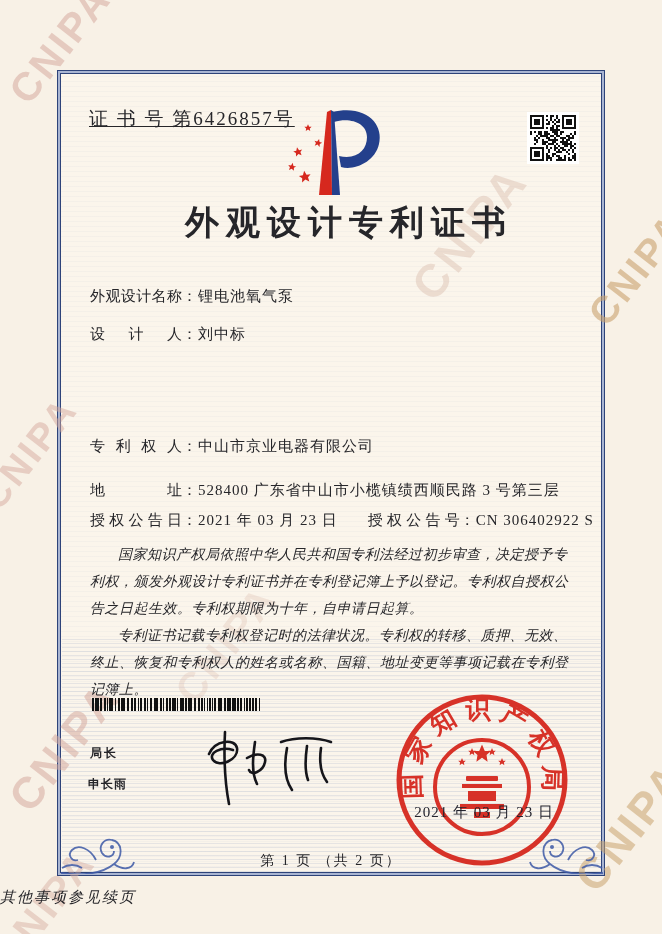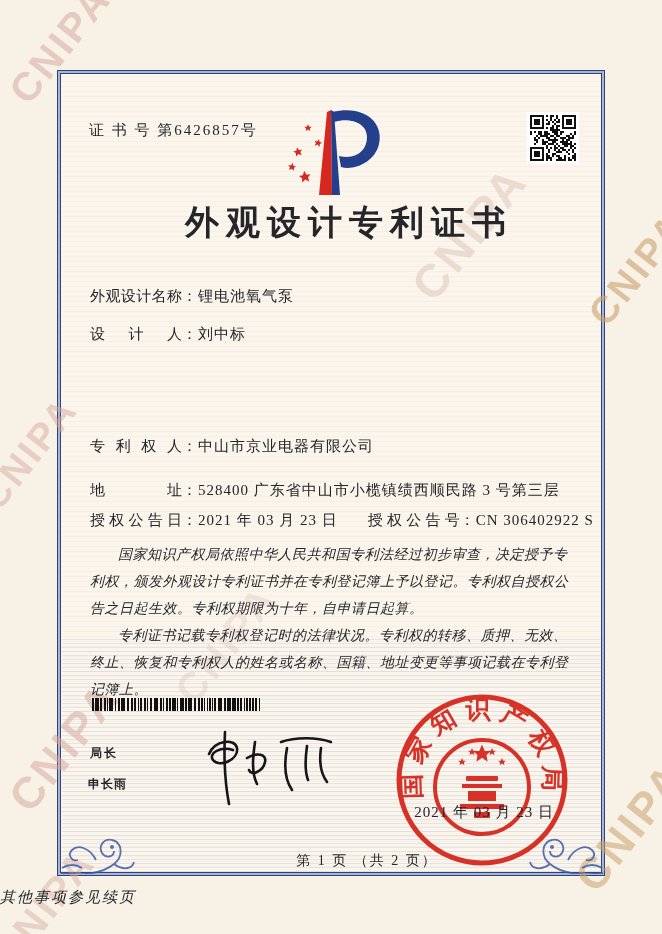--- a/index.html
+++ b/index.html
@@ -33,21 +33,21 @@
     width:100%;height:100%;box-sizing:border-box;
     border:1px solid #2e4379;background:#fbf5eb;
     background-image:repeating-linear-gradient(0deg,rgba(120,140,180,.05) 0 1px,transparent 1px 5px);
   }
   .guilloche{
     position:absolute;left:62px;top:636px;width:540px;height:236px;z-index:1;
     background-image:repeating-linear-gradient(0deg,rgba(100,125,175,.14) 0 1px,transparent 1px 4px);
     pointer-events:none;
   }
   
-  .cert-no{position:absolute;left:89px;top:121px;font-size:15px;letter-spacing:2px;z-index:3;}
+  .cert-no{position:absolute;left:89px;top:106px;font-size:19px;letter-spacing:2px;z-index:3;text-decoration:underline;}
   .logo{position:absolute;left:286px;top:96px;z-index:3;}
   .qr{position:absolute;left:527px;top:112px;width:52px;height:52px;background:#fff;
       padding:3px;box-sizing:border-box;z-index:3;}
   .title{
     position:absolute;left:57px;top:200px;width:584px;text-align:center;
     font-size:34px;font-weight:bold;letter-spacing:7px;z-index:3;
   }
   
   .frow{position:absolute;left:90px;z-index:3;font-size:15px;white-space:nowrap;}
   .flabel{display:inline-block;width:92px;text-align:justify;text-align-last:justify;vertical-align:bottom;}
@@ -61,21 +61,21 @@
   .paras p{margin:0;text-indent:2em;}
   
   .barcode{position:absolute;left:92px;top:698px;z-index:3;}
   .sig-title{position:absolute;left:90px;top:745px;font-size:12px;letter-spacing:2px;z-index:3;font-weight:bold;}
   .sig-name{position:absolute;left:88px;top:776px;font-size:12px;letter-spacing:1px;z-index:3;font-weight:bold;}
   .sig-hand{position:absolute;left:195px;top:728px;z-index:3;}
   .seal{position:absolute;left:394px;top:692px;z-index:4;opacity:.95;}
   .seal-date{position:absolute;left:398px;top:803px;width:172px;text-align:center;
              font-size:15px;letter-spacing:1px;color:#24242e;z-index:5;}
   .page-ind{position:absolute;left:57px;top:852px;width:548px;text-align:center;
-            font-size:14px;letter-spacing:2px;z-index:3;padding-left:36px;}
+            font-size:14px;letter-spacing:2px;z-index:3;}
   .note{position:absolute;left:0;top:888px;width:662px;text-align:left;
         font-size:15px;font-style:italic;letter-spacing:2px;z-index:3;}
   .corner{position:absolute;top:798px;z-index:3;}
   .corner-l{left:60px;transform:scaleX(-1);}
   .corner-r{left:528px;}
 </style>
 </head>
 <body>
 
 <div class="page">

